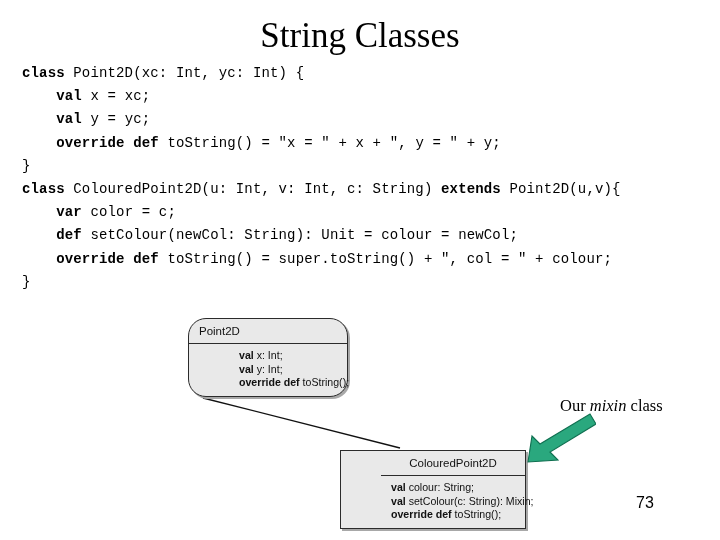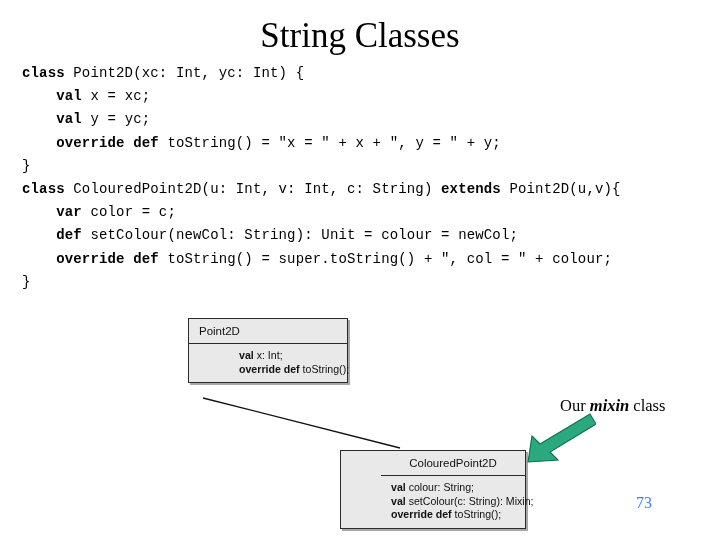--- a/index.html
+++ b/index.html
@@ -96,78 +96,80 @@
     line-height: 13.6px;
     color: #111111;
     white-space: nowrap;
   }
   .uml-body .mrow b { font-weight: bold; }
 
   #box-point2d {
     left: 188px;
     top: 318px;
     width: 160px;
+    border-radius: 18px;
   }
   #box-colouredpoint2d {
     left: 340px;
     top: 450px;
     width: 186px;
   }
 
   
   #mixin-note {
     position: absolute;
     left: 560px;
     top: 396px;
     font-family: "Liberation Serif", serif;
     font-size: 16.5px;
     line-height: 19px;
     white-space: nowrap;
     color: #000000;
   }
   #mixin-note .em {
-    font-weight: bold;
+    font-weight: normal;
     font-style: italic;
   }
   #mixin-arrow {
     position: absolute;
     left: 524px;
     top: 410px;
     width: 72px;
     height: 60px;
   }
 
   
   #page-number {
     position: absolute;
     left: 636px;
     top: 493px;
-    font-family: Liberation Serif, serif;
+    font-family: Liberation Sans, sans-serif;
     font-size: 16px;
     line-height: 19px;
-    color: #3b82f6;
+    color: #000000;
   }
 </style>
 </head>
 <body>
 
 <div id="slide-title">String Classes</div>
 
 <div id="code-block"><span class="ln"><b>class </b><span>Point2D(xc: Int, yc: Int) {</span></span><span class="ln">    <b>val </b><span>x = xc;</span></span><span class="ln">    <b>val </b><span>y = yc;</span></span><span class="ln">    <b>override def </b><span>toString() = "x = " + x + ", y = " + y;</span></span><span class="ln"><span>}</span></span><span class="ln"><b>class </b><span>ColouredPoint2D(u: Int, v: Int, c: String) </span><b>extends </b><span>Point2D(u,v){</span></span><span class="ln">    <b>var </b><span>color = c;</span></span><span class="ln">    <b>def </b><span>setColour(newCol: String): Unit = colour = newCol;</span></span><span class="ln">    <b>override def </b><span>toString() = super.toString() + ", col = " + colour;</span></span><span class="ln"><span>}</span></span></div>
 
 <div id="uml-area">
 
   <svg id="uml-connector" viewBox="0 0 720 540" xmlns="http://www.w3.org/2000/svg">
     <line id="conn-line" x1="203" y1="398" x2="400" y2="448" stroke="#111111" stroke-width="1.3"></line>
   </svg>
 
   <div class="uml-box" id="box-point2d">
     <div class="uml-title">Point2D</div>
     <div class="uml-body" id="body-point2d">
         <div class="mrow"><b>val </b><span>x: Int;</span></div>
+        <div class="mrow"><b>val </b><span>y: Int;</span></div>
         <div class="mrow"><b>override def </b><span>toString();</span></div>
       </div>
   </div>
 
   <div class="uml-box" id="box-colouredpoint2d">
     <div class="uml-title center">ColouredPoint2D</div>
     <div class="uml-body" id="body-colouredpoint2d">
         <div class="mrow"><b>val </b><span>colour: String;</span></div>
         <div class="mrow"><b>val </b><span>setColour(c: String): Mixin;</span></div>
         <div class="mrow"><b>override def </b><span>toString();</span></div>

